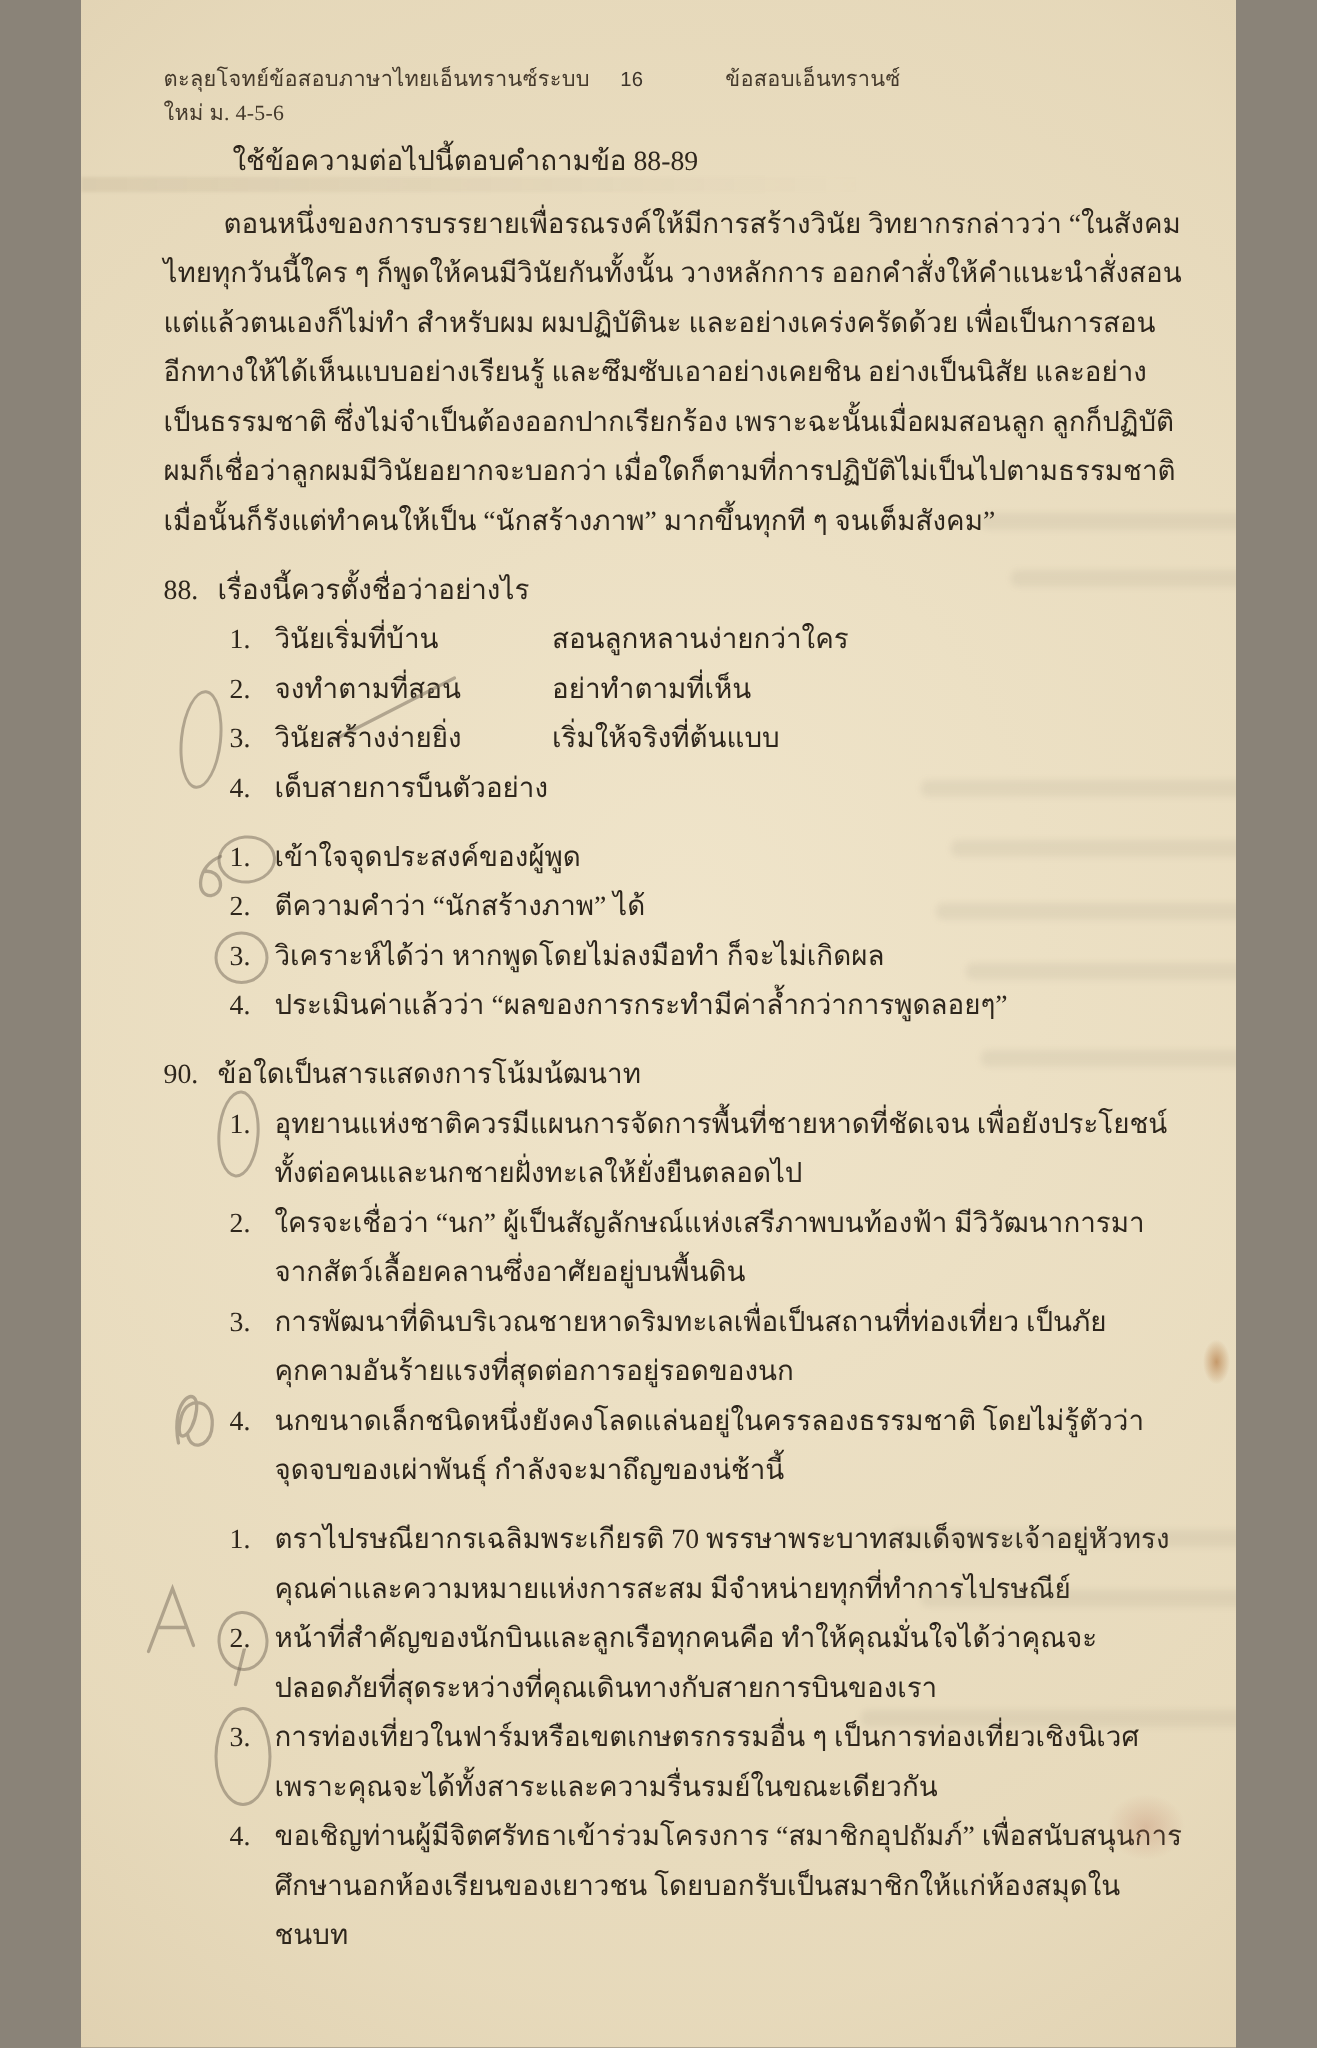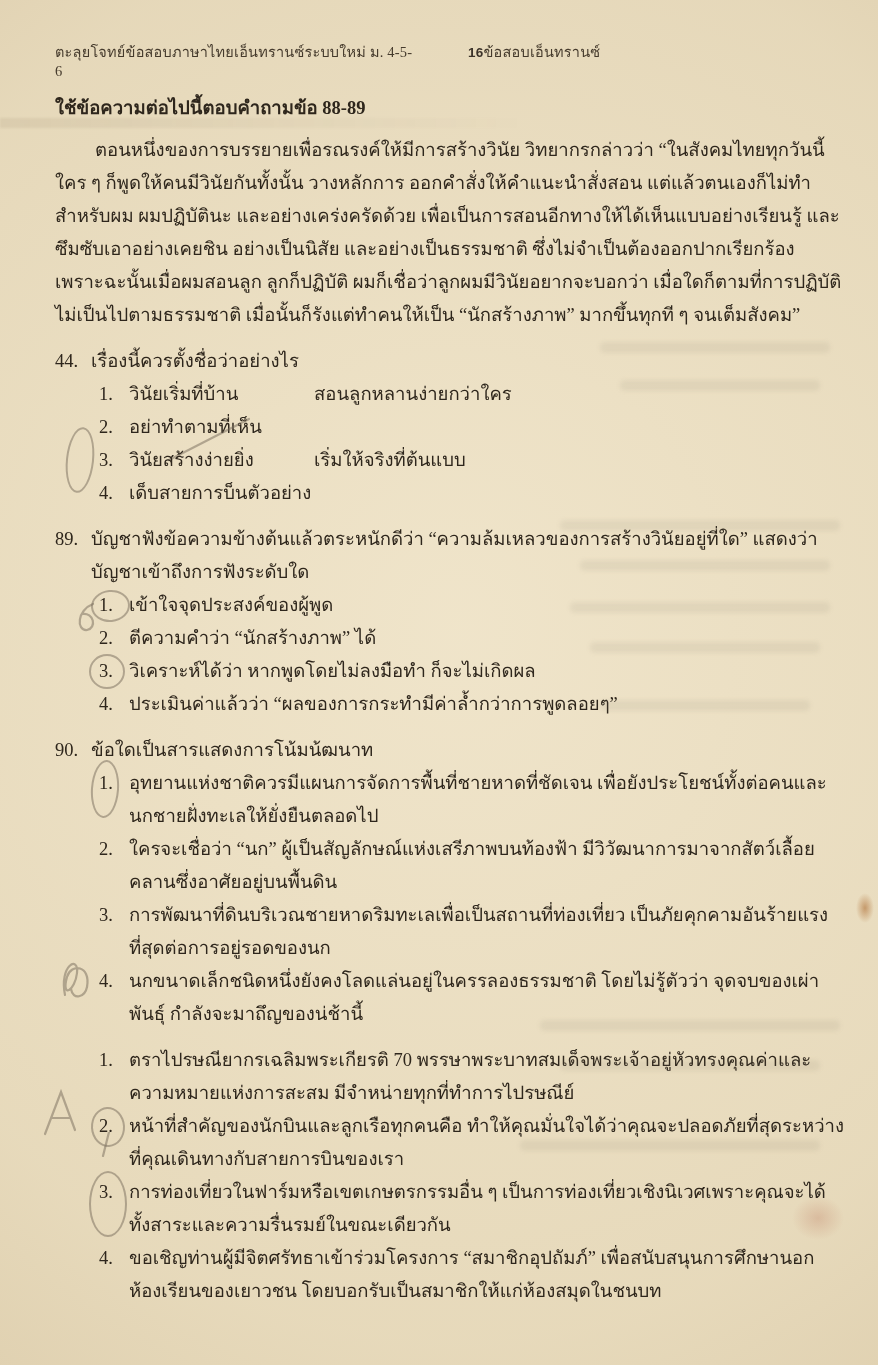--- a/index.html
+++ b/index.html
@@ -1,33 +1,33 @@
 <!DOCTYPE html>
 <html lang="th"><head>
 <meta charset="utf-8">
 <style>
   html,body{margin:0;padding:0;background:#8a8378;}
   .page{
-    position:relative;width:878px;height:1365px;margin:0 auto;overflow:hidden;
+    position:relative;width:770px;height:1365px;margin:0 auto;overflow:hidden;
     background:
       radial-gradient(130% 95% at 52% 46%, rgba(240,229,203,.9) 0%, rgba(231,218,188,.9) 55%, rgba(210,191,156,.9) 100%),
       linear-gradient(180deg,#d8c6a4 0%,#e9dcbd 30%,#ecdfc2 60%,#e2d2ae 100%);
     font-family:"Liberation Serif","DejaVu Serif",serif;
     color:#2e261c;
   }
   .header{
     position:absolute;top:40px;left:55px;right:36px;
     display:flex;align-items:baseline;
     font-size:14.5px;color:#453a2c;letter-spacing:.2px;
   }
   .header .hleft{flex:1;text-align:left;}
-  .header .hnum{width:70px;text-align:right;font-family:"Liberation Sans","DejaVu Sans",sans-serif;font-size:13.5px;font-weight:bold;color:#3c332a;}
+  .header .hnum{width:70px;text-align:left;font-family:"Liberation Sans","DejaVu Sans",sans-serif;font-size:13.5px;font-weight:normal;color:#3c332a;}
   .header .hright{flex:1;text-align:left;}
   .content{position:absolute;top:92px;left:55px;right:34px;font-size:18.5px;line-height:33px;}
-  .instruction{font-weight:bold;}
+  .instruction{font-weight:normal;margin-left:46px;}
   .passage{margin-top:9px;text-indent:40px;}
   .question{margin-top:13px;}
   .qhead{display:flex;}
   .qnum{flex:0 0 36px;}
   .qstem{flex:1;}
   .opts{padding-left:44px;}
   .opt{display:flex;position:relative;}
   .onum{flex:0 0 30px;}
   .otext{flex:1;}
   .ocol1{flex:0 0 185px;}
@@ -64,54 +64,51 @@
   </div>
 
   <div class="content">
 
     <div class="instruction">ใช้ข้อความต่อไปนี้ตอบคำถามข้อ 88-89</div>
 
     <div class="passage">ตอนหนึ่งของการบรรยายเพื่อรณรงค์ให้มีการสร้างวินัย วิทยากรกล่าวว่า “ในสังคมไทยทุกวันนี้ใคร ๆ ก็พูดให้คนมีวินัยกันทั้งนั้น วางหลักการ ออกคำสั่งให้คำแนะนำสั่งสอน แต่แล้วตนเองก็ไม่ทำ สำหรับผม ผมปฏิบัตินะ และอย่างเคร่งครัดด้วย เพื่อเป็นการสอนอีกทางให้ได้เห็นแบบอย่างเรียนรู้ และซึมซับเอาอย่างเคยชิน อย่างเป็นนิสัย และอย่างเป็นธรรมชาติ ซึ่งไม่จำเป็นต้องออกปากเรียกร้อง เพราะฉะนั้นเมื่อผมสอนลูก ลูกก็ปฏิบัติ ผมก็เชื่อว่าลูกผมมีวินัยอยากจะบอกว่า เมื่อใดก็ตามที่การปฏิบัติไม่เป็นไปตามธรรมชาติ เมื่อนั้นก็รังแต่ทำคนให้เป็น “นักสร้างภาพ” มากขึ้นทุกที ๆ จนเต็มสังคม”</div>
 
     <div class="question">
       <div class="qhead">
-        <span class="qnum">44.</span>
+        <span class="qnum">88.</span>
         <span class="qstem">เรื่องนี้ควรตั้งชื่อว่าอย่างไร</span>
       </div>
       <div class="opts">
         <div class="opt">
           <span class="onum">1.</span>
           <span class="ocol1">วินัยเริ่มที่บ้าน</span>
           <span class="ocol2">สอนลูกหลานง่ายกว่าใคร</span>
         </div>
         <div class="opt">
           <span class="onum">2.</span>
+          <span class="ocol1">จงทำตามที่สอน</span>
           <span class="ocol2">อย่าทำตามที่เห็น</span>
           <svg class="pscribble" style="left:66px;top:4px;" width="90" height="48">
             <line x1="84" y1="4" x2="4" y2="45"></line>
           </svg>
         </div>
         <div class="opt">
           <span class="pmark pm-q88-o34"></span>
           <span class="onum">3.</span>
           <span class="ocol1">วินัยสร้างง่ายยิ่ง</span>
           <span class="ocol2">เริ่มให้จริงที่ต้นแบบ</span>
         </div>
         <div class="opt">
           <span class="onum">4.</span>
           <span class="ocol2">เด็บสายการบ็นตัวอย่าง</span>
         </div>
       </div>
     </div>
 
     <div class="question">
-      <div class="qhead">
-        <span class="qnum">89.</span>
-        <span class="qstem">บัญชาฟังข้อความข้างต้นแล้วตระหนักดีว่า “ความล้มเหลวของการสร้างวินัยอยู่ที่ใด” แสดงว่าบัญชาเข้าถึงการฟังระดับใด</span>
-      </div>
       <div class="opts">
         <div class="opt">
           <span class="pmark pm-q89-o1"></span>
           <svg class="pscribble" style="left:-26px;top:12px;" width="26" height="36">
             <path d="M20,3 C4,9 3,30 14,29 C24,27 21,11 9,13"></path>
           </svg>
           <span class="onum">1.</span>
           <span class="otext">เข้าใจจุดประสงค์ของผู้พูด</span>
         </div>
         <div class="opt">

